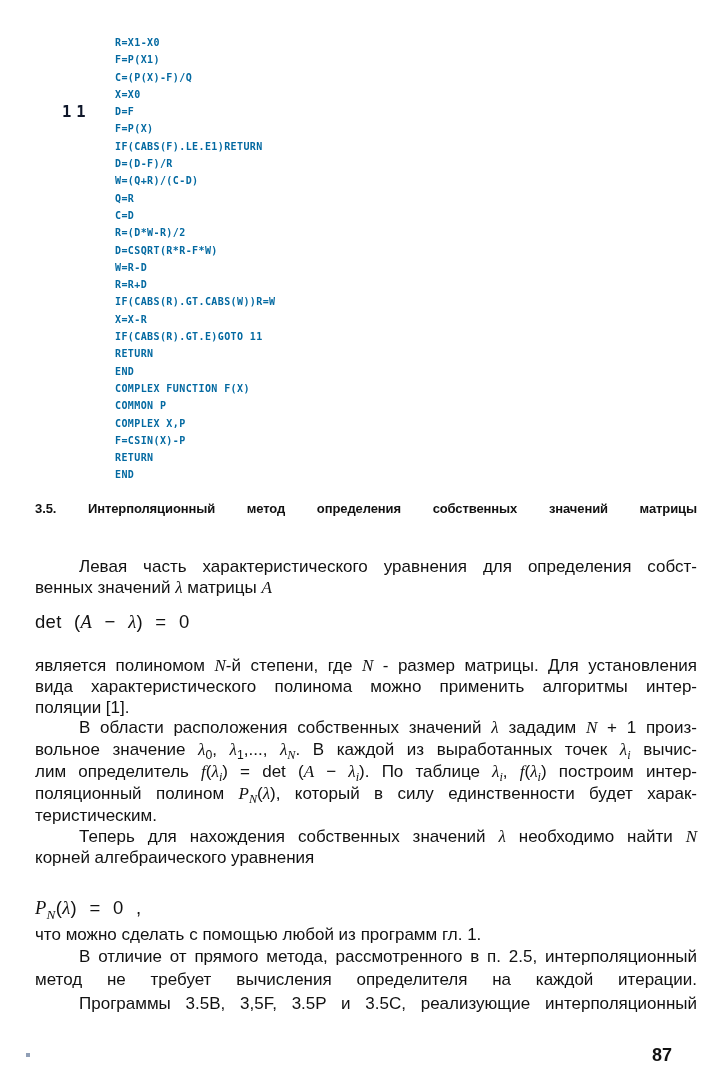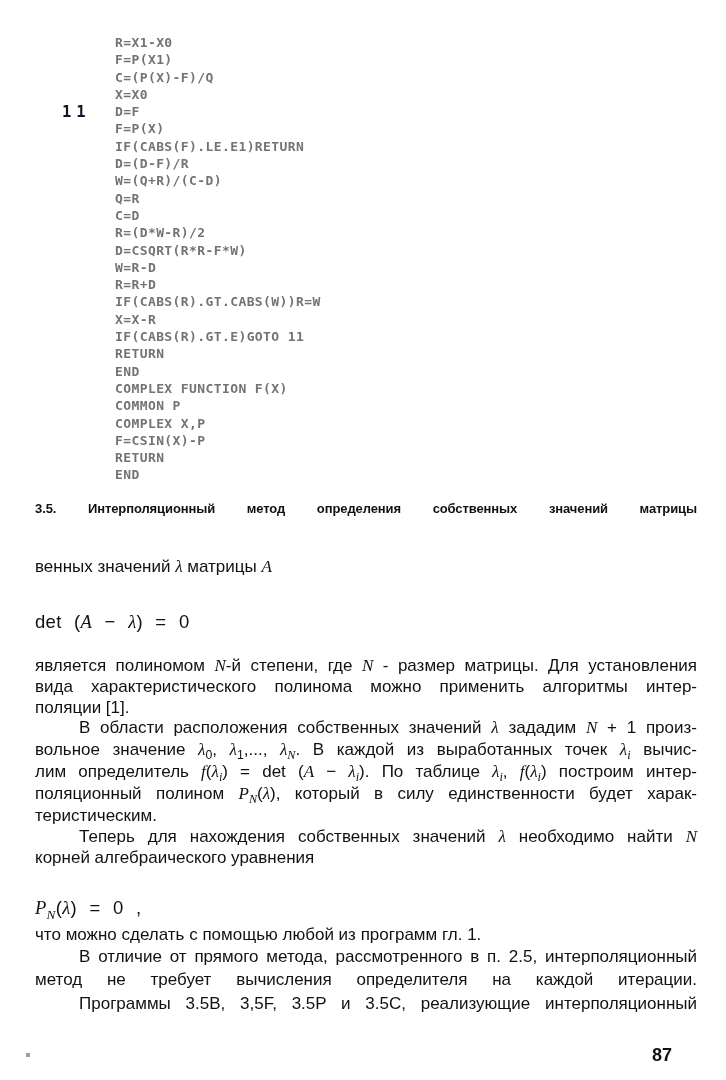--- a/index.html
+++ b/index.html
@@ -13,24 +13,24 @@
     overflow: hidden;
     font-family: "Liberation Sans", sans-serif;
   }
 
   
   .code-block {
     position: absolute;
     left: 115px;
     top: 34px;
     font-family: "DejaVu Sans Mono", monospace;
-    font-size: 13px;
+    font-size: 10px;
     font-weight: bold;
     letter-spacing: 0.4px;
-    color: #737373;
+    color: #0369a1;
     white-space: pre;
   }
   .code-line { height: 17.3px; line-height: 17.3px; }
   .code-label {
     position: absolute;
     left: 62px;
     top: 103px;
     font-family: "DejaVu Sans Mono", monospace;
     font-size: 15.5px;
     font-weight: bold;
@@ -105,20 +105,21 @@
 <body>
 
 <div class="page">
 
   <div class="code-label">11</div>
   <div class="code-block"><div class="code-line">R=X1-X0</div><div class="code-line">F=P(X1)</div><div class="code-line">C=(P(X)-F)/Q</div><div class="code-line">X=X0</div><div class="code-line">D=F</div><div class="code-line">F=P(X)</div><div class="code-line">IF(CABS(F).LE.E1)RETURN</div><div class="code-line">D=(D-F)/R</div><div class="code-line">W=(Q+R)/(C-D)</div><div class="code-line">Q=R</div><div class="code-line">C=D</div><div class="code-line">R=(D*W-R)/2</div><div class="code-line">D=CSQRT(R*R-F*W)</div><div class="code-line">W=R-D</div><div class="code-line">R=R+D</div><div class="code-line">IF(CABS(R).GT.CABS(W))R=W</div><div class="code-line">X=X-R</div><div class="code-line">IF(CABS(R).GT.E)GOTO 11</div><div class="code-line">RETURN</div><div class="code-line">END</div><div class="code-line">COMPLEX FUNCTION F(X)</div><div class="code-line">COMMON P</div><div class="code-line">COMPLEX X,P</div><div class="code-line">F=CSIN(X)-P</div><div class="code-line">RETURN</div><div class="code-line">END</div></div>
 
   <div class="col heading">3.5. Интерполяционный метод определения собственных значений матрицы</div>
 
   <div class="col p1">
+      <div class="tline j ind"><span>Левая часть характеристического уравнения для определения собст-</span></div>
       <div class="tline"><span>венных значений </span><span class="it">λ</span><span> матрицы </span><span class="it">A</span></div>
     </div>
 
   <div class="col formula f1"><span>det (</span><span class="it">A</span><span> − </span><span class="it">λ</span><span>) = 0</span></div>
 
   <div class="col p2">
       <div class="tline j"><span>является полиномом </span><span class="it">N</span><span>-й степени, где </span><span class="it">N</span><span> - размер матрицы. Для установления</span></div>
       <div class="tline j"><span>вида характеристического полинома можно применить алгоритмы интер-</span></div>
       <div class="tline"><span>поляции [1].</span></div>
     </div>

